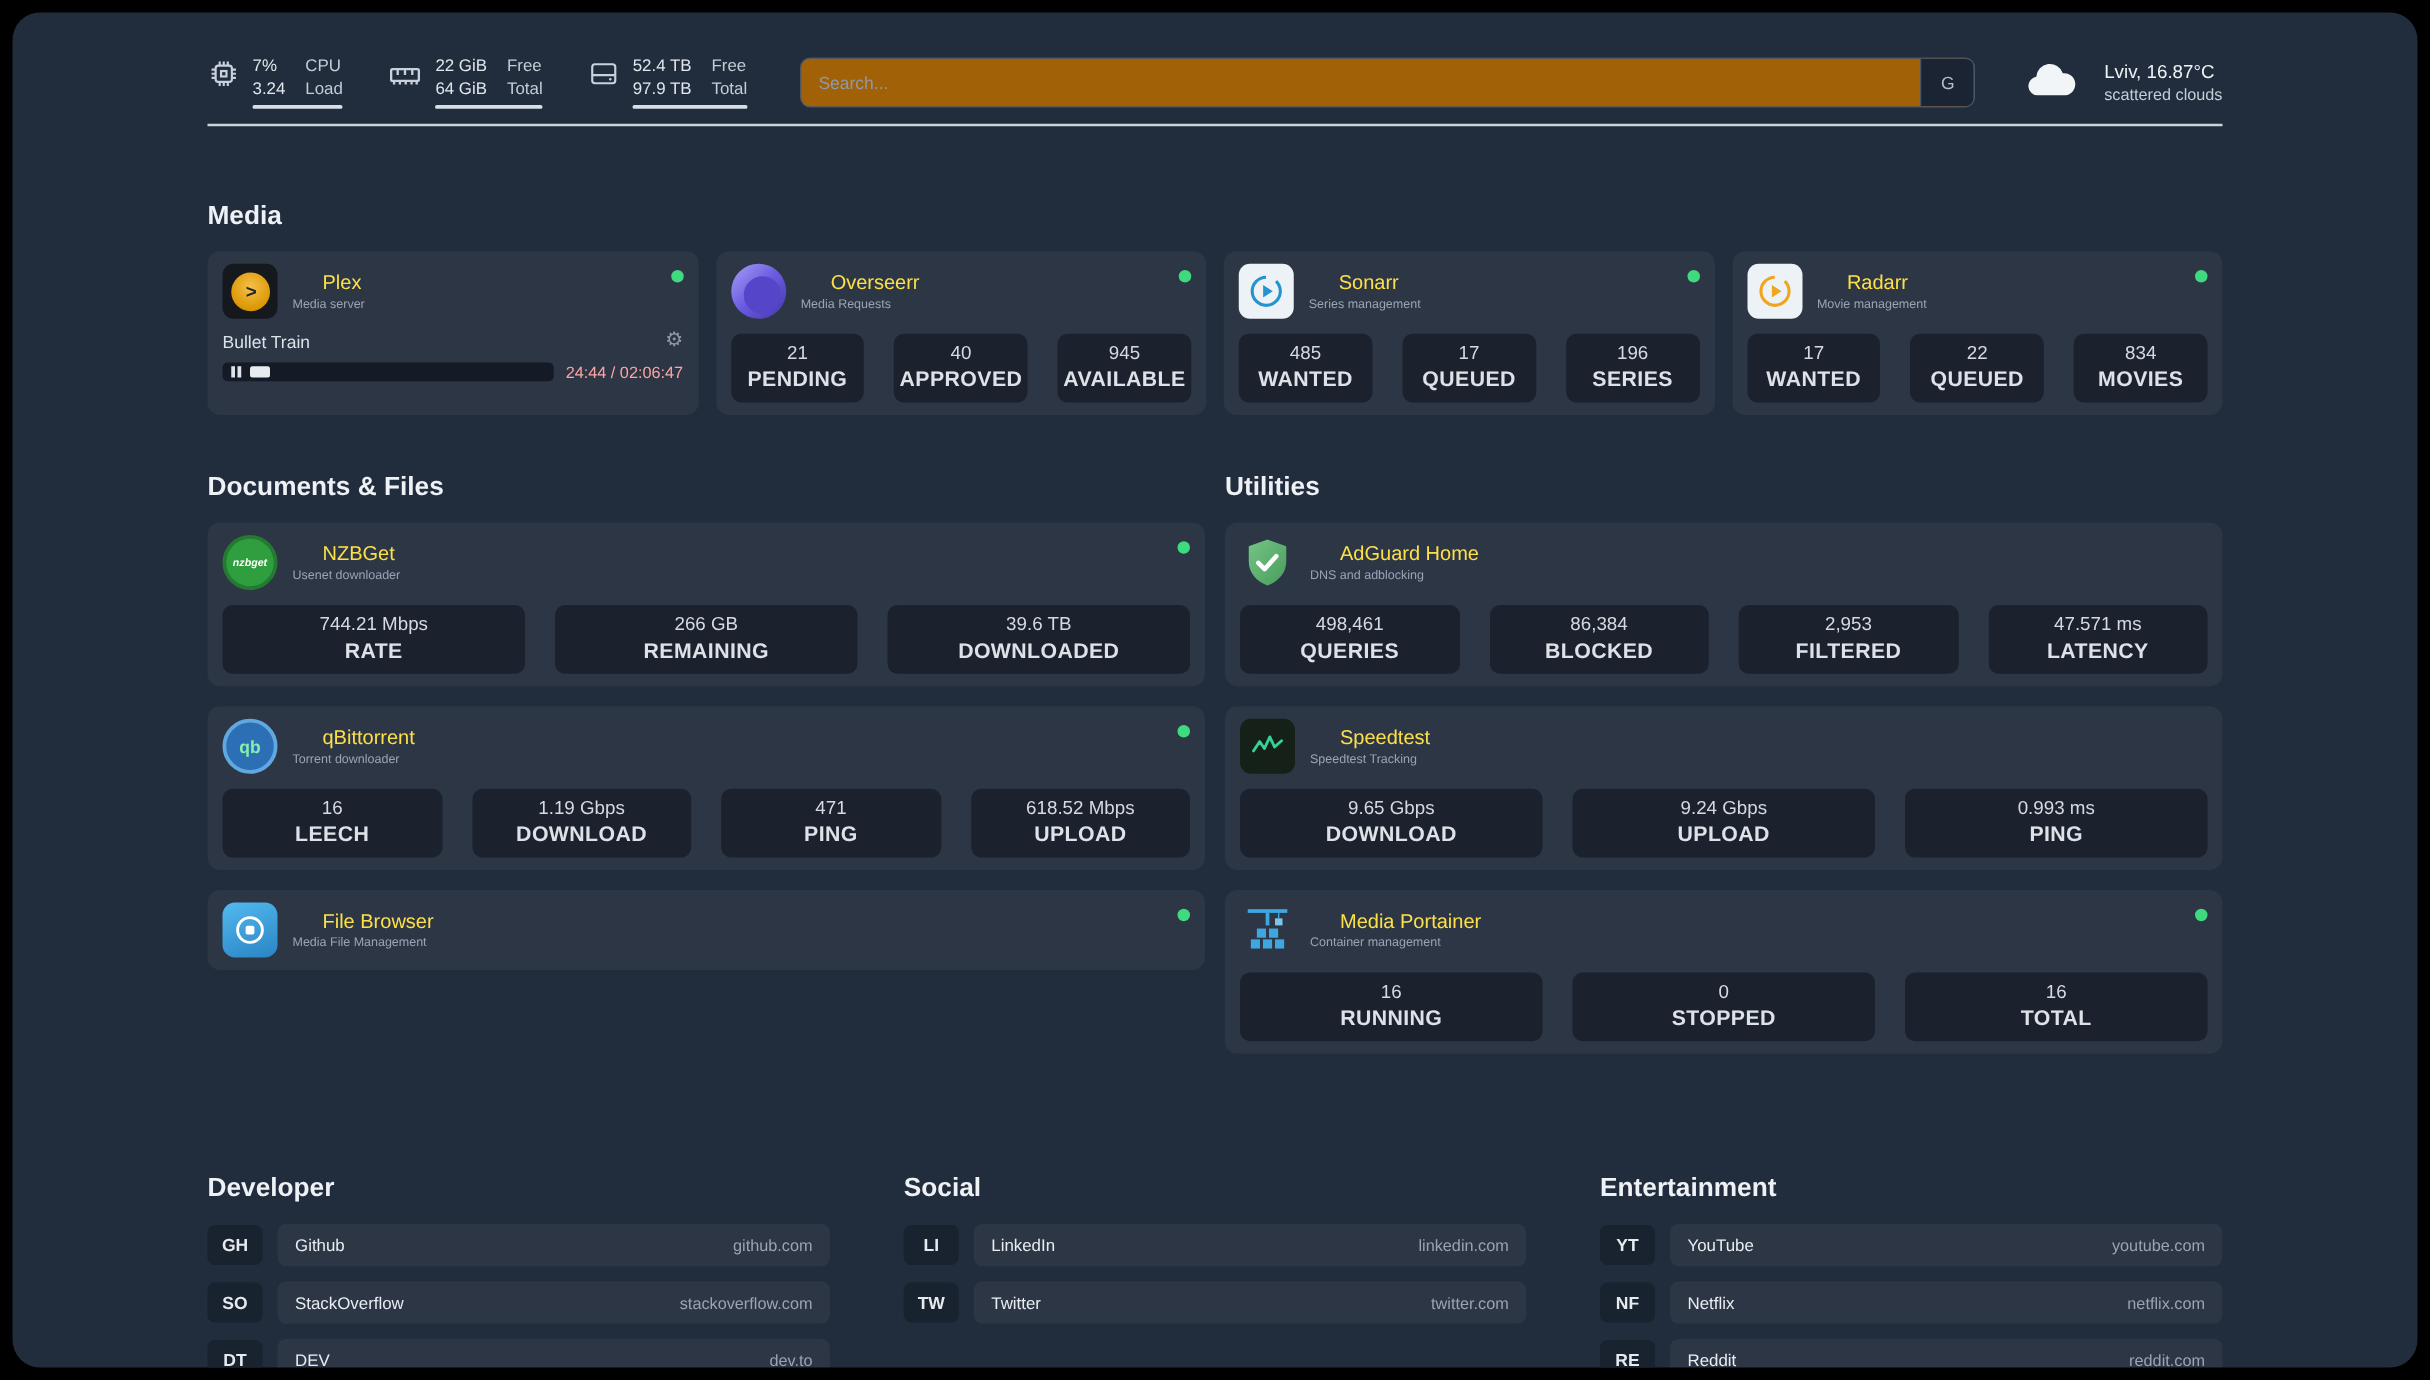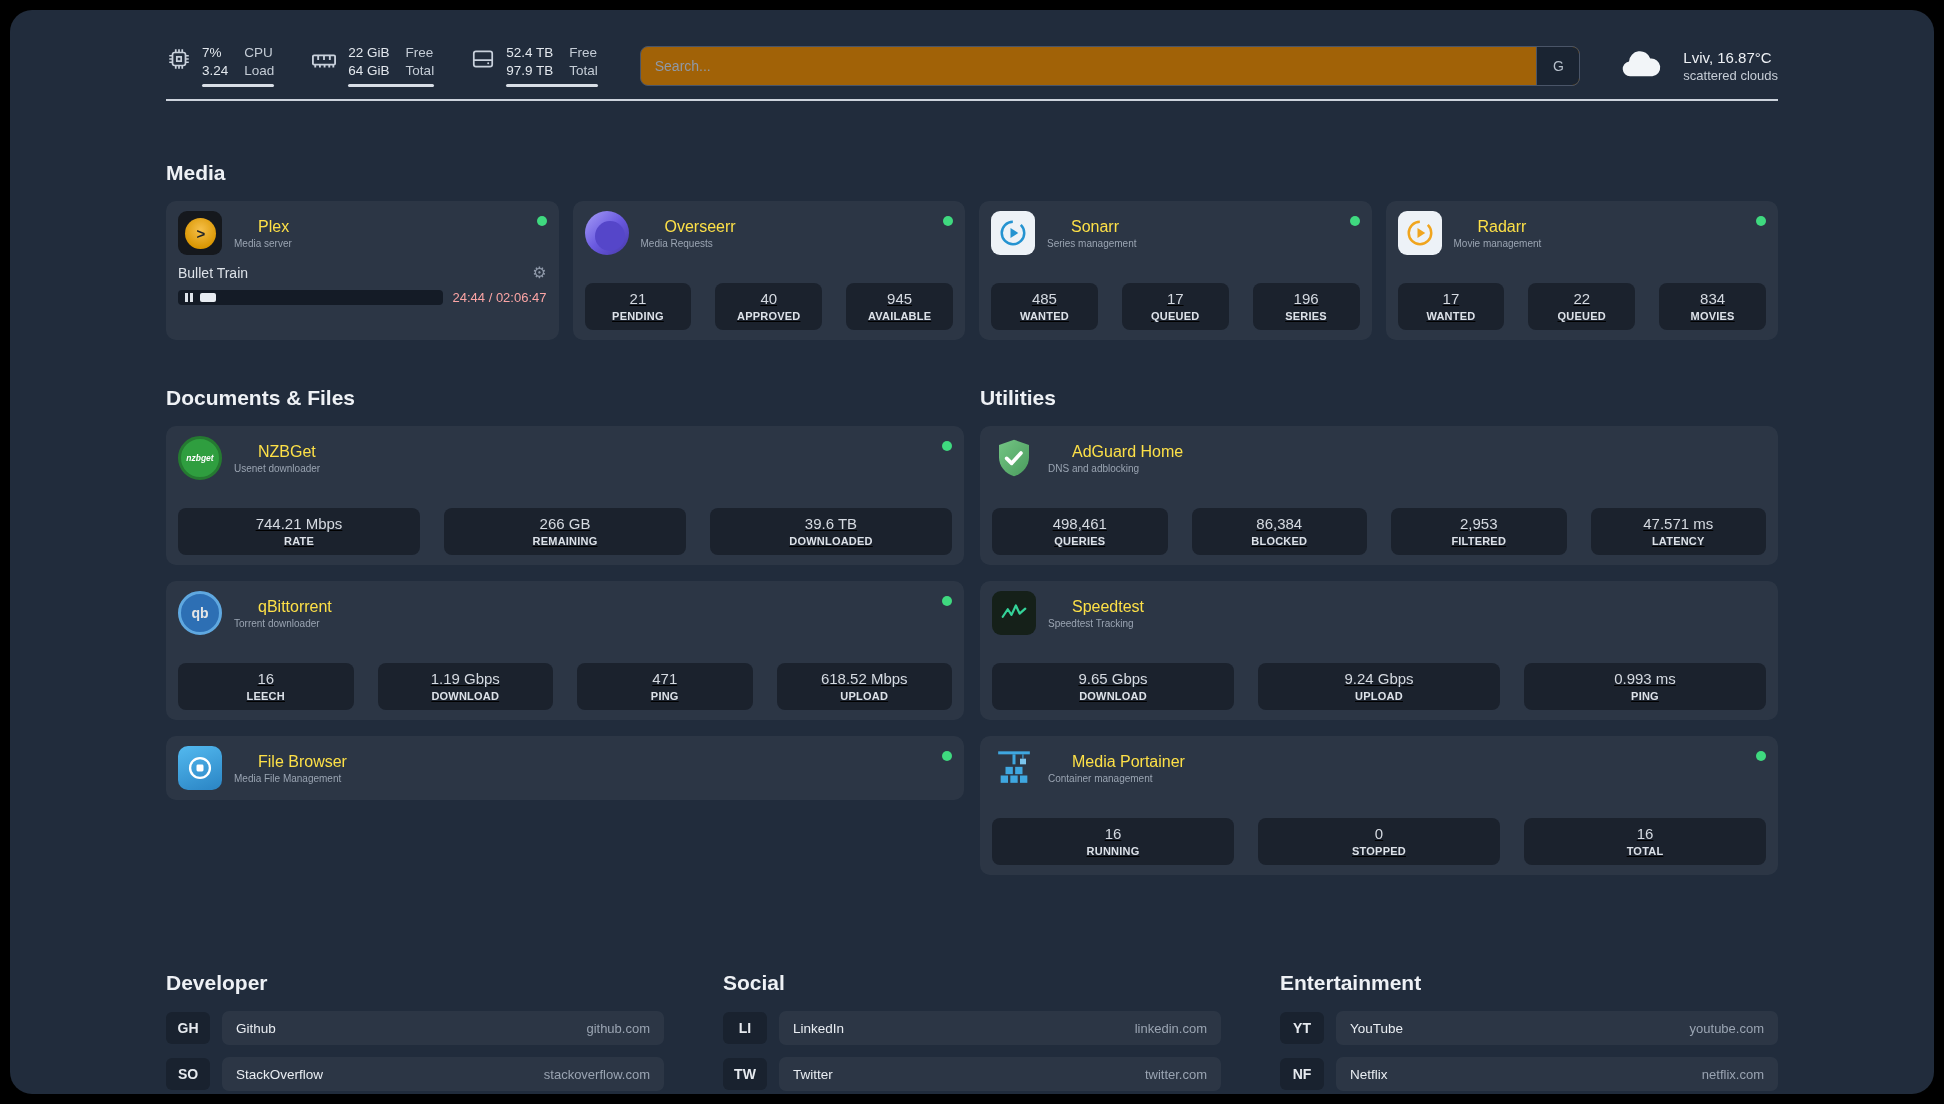--- a/index.html
+++ b/index.html
@@ -30,26 +30,26 @@
   .media-grid{display:grid;grid-template-columns:repeat(4,1fr);gap:14px;}
   .cols2{display:grid;grid-template-columns:1fr 1fr;gap:16px;margin-top:46px;}
   .colstack{display:flex;flex-direction:column;gap:16px;}
 
   
   .card{background:rgba(255,255,255,.05);border-radius:10px;padding:10px 12px;box-sizing:border-box;}
   .card-head{display:flex;align-items:center;gap:12px;}
   .tt .name{font-size:16px;color:#fde047;font-weight:500;margin-left:24px;}
   .tt .desc{font-size:10px;color:#9aa4b2;margin-top:2px;}
   .dot{width:10px;height:10px;border-radius:50%;background:#3fd97f;margin-left:auto;align-self:flex-start;margin-top:5px;flex:0 0 auto;}
-  .stats{display:grid;gap:24px;margin-top:28px;text-decoration:underline;}
+  .stats{display:grid;gap:24px;margin-top:12px;}
   .stats.c3{grid-template-columns:repeat(3,1fr);}
   .stats.c4{grid-template-columns:repeat(4,1fr);}
   .stat{background:rgba(9,14,22,.5);border-radius:8px;text-align:center;padding:7px 4px 8px;}
   .stat .v{font-size:15px;color:#d5dae1;}
-  .stat .l{font-size:11px;font-weight:700;color:#dde2e9;margin-top:3px;letter-spacing:.02em;}
+  .stat .l{font-size:17px;font-weight:700;color:#dde2e9;margin-top:3px;letter-spacing:.02em;}
 
   
   .np-row{display:flex;align-items:center;justify-content:space-between;margin-top:10px;font-size:14px;color:#dde2e8;}
   .gear{color:#8e98a8;font-size:16px;line-height:1;}
   .pb-row{display:flex;align-items:center;margin-top:9px;gap:10px;}
   .track{flex:1;height:15px;background:#141b26;border-radius:4px;display:flex;align-items:center;padding:0 7px;gap:7px;}
   .pause{display:flex;gap:2px;}
   .pause i{display:block;width:3px;height:9px;background:#dfe4ea;}
   .pfill{width:16px;height:9px;background:#e8ecf1;border-radius:2px;}
   .time{font-size:13px;color:#fca5a5;white-space:nowrap;}
@@ -58,21 +58,21 @@
   .icon{width:44px;height:44px;flex:0 0 44px;display:flex;align-items:center;justify-content:center;border-radius:9px;position:relative;box-sizing:border-box;}
   .plex{background:#15181d;}
   .plex-circle{width:31px;height:31px;border-radius:50%;background:radial-gradient(circle at 50% 38%,#f6c04a,#d99500 75%);display:flex;align-items:center;justify-content:center;}
   .plex-chev{color:#20242a;font-size:15px;font-weight:800;transform:translateX(1px);}
   .overseerr{border-radius:50%;background:linear-gradient(135deg,#a79ef7 0%,#6a5ae0 50%,#4536a8 100%);overflow:hidden;}
   .ov-in{position:absolute;width:30px;height:30px;border-radius:50%;background:#5546c9;right:4px;bottom:4px;}
   .lightsq{background:#edf2f7;}
   .nzbget{border-radius:50%;background:#2f9e3f;border:3px solid #257a31;}
   .nzb-t{font-size:8.5px;font-weight:700;font-style:italic;color:#fff;}
   .qb{border-radius:50%;background:#2d6fb4;border:3px solid #5fa8e0;}
-  .qb-t{color:#e5e5e5;font-size:14px;font-weight:700;}
+  .qb-t{color:#86efac;font-size:14px;font-weight:700;}
   .speedtest{background:#152019;border-radius:9px;}
   .filebrowser{background:linear-gradient(160deg,#53b9ef,#2a84c4);border-radius:10px;}
 
   
   .bms{display:grid;grid-template-columns:repeat(3,1fr);gap:59px;margin-top:96px;padding-bottom:60px;}
   .bm-rows{display:flex;flex-direction:column;gap:12px;}
   .bm{display:flex;align-items:center;gap:12px;}
   .abbr{min-width:44px;height:32px;display:flex;align-items:center;justify-content:center;background:#19222f;border-radius:6px;color:#e6eaef;font-size:14px;font-weight:600;}
   .pill{flex:1;height:34px;background:rgba(255,255,255,.05);border-radius:7px;display:flex;align-items:center;justify-content:space-between;padding:0 14px;}
   .pill .nm{font-size:13.5px;color:#e9edf2;}

